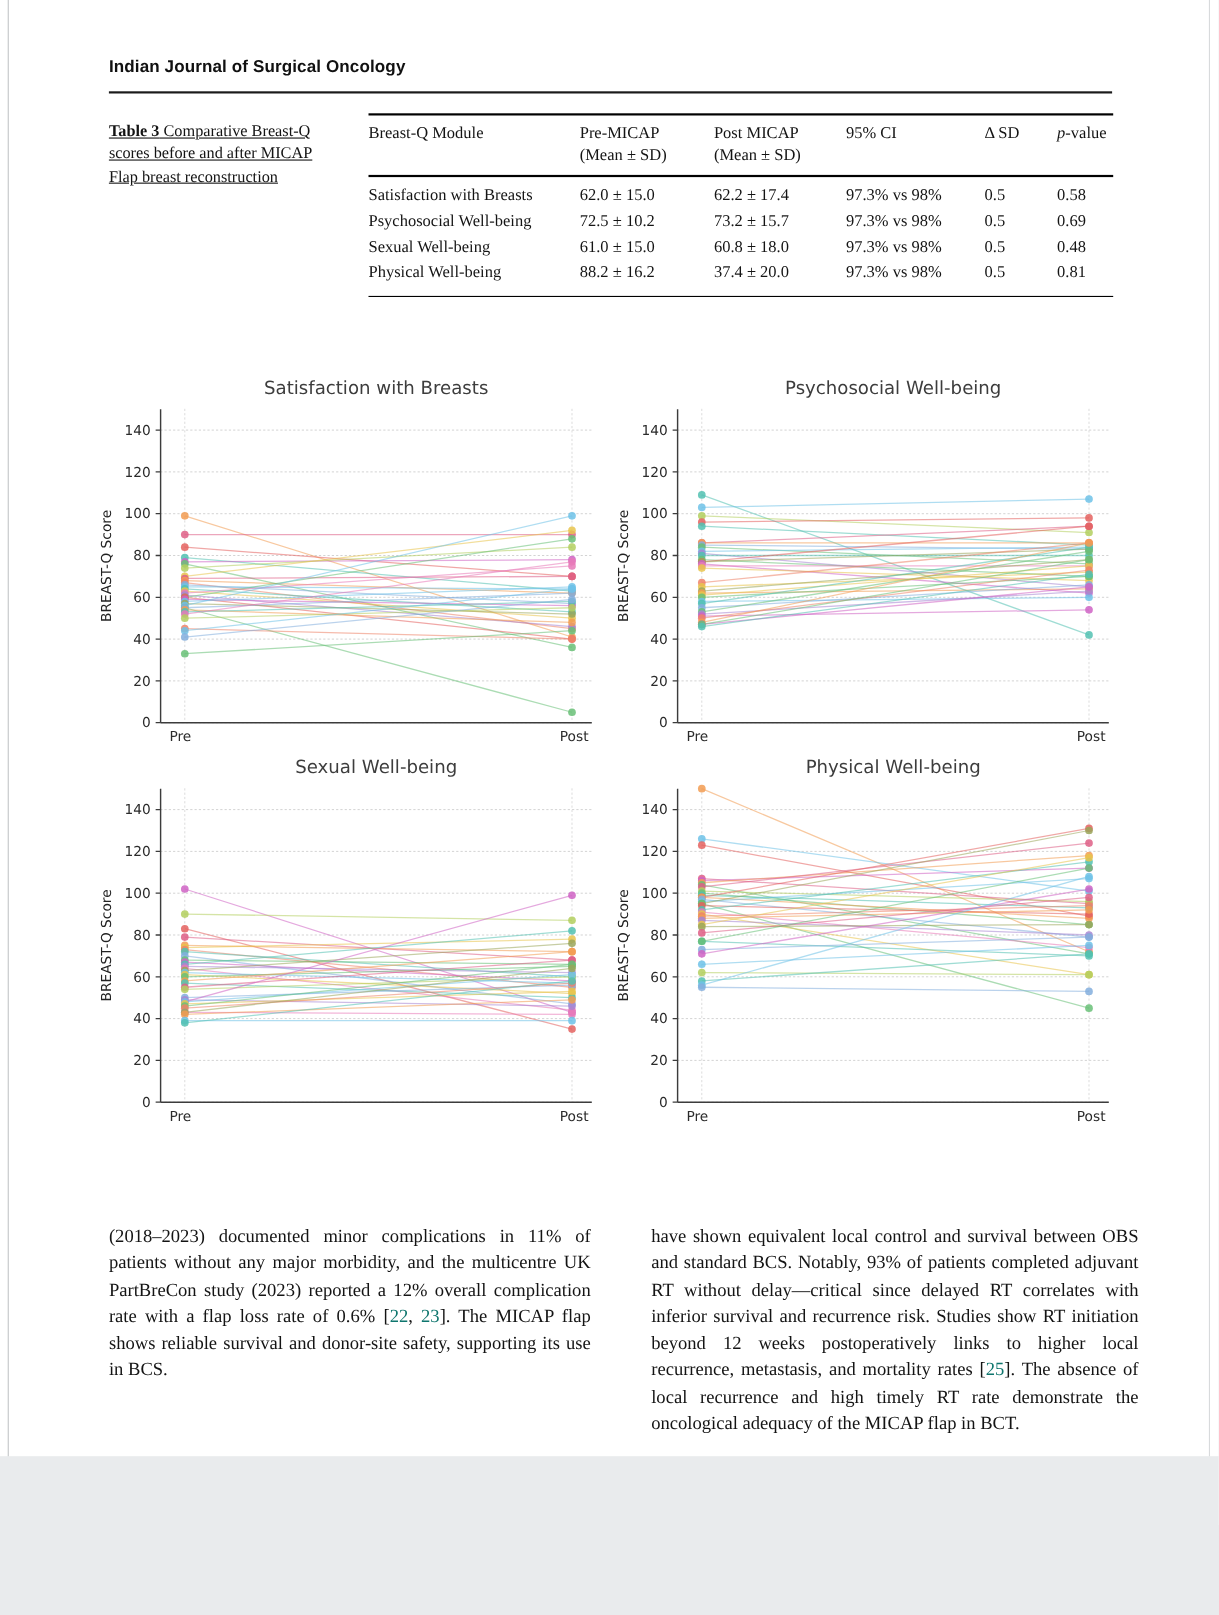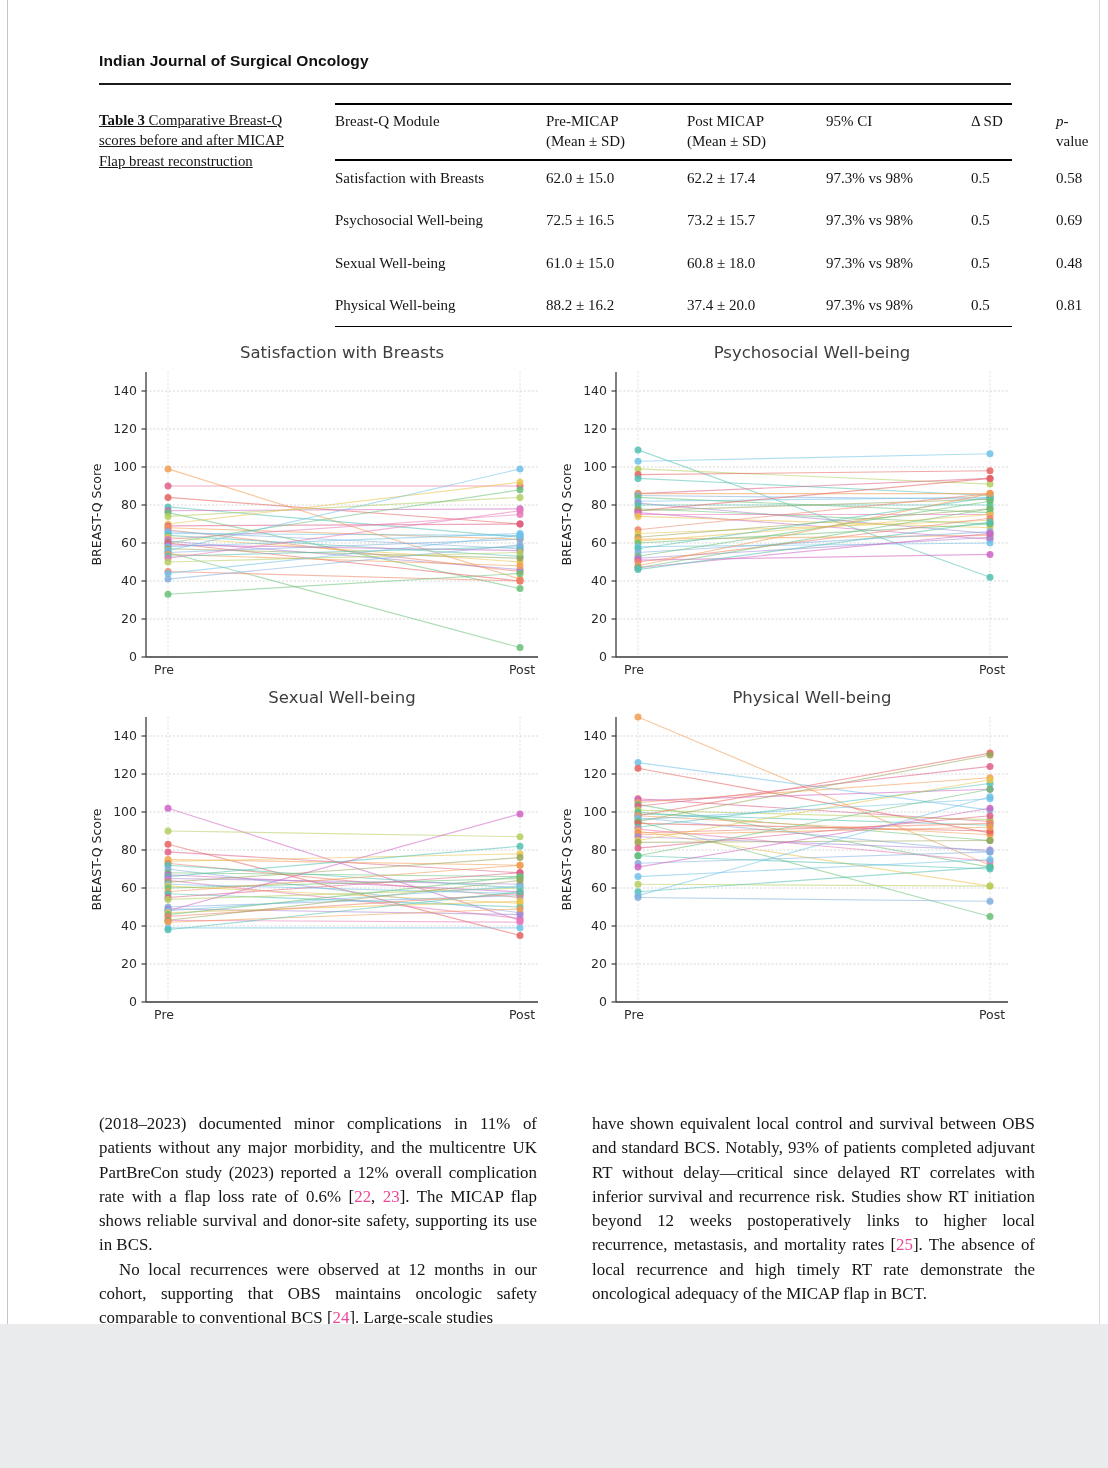--- a/index.html
+++ b/index.html
@@ -9,26 +9,26 @@
   .edge-right{position:absolute;left:1099px;top:0;width:1px;height:1462px;background:#d8dadc;}
   .edge-bottom{position:absolute;left:0;top:1461px;width:1108px;height:7px;background:#edeff1;border-top:1px solid #b9bbbd;}
 
   .journal-head{position:absolute;left:99px;top:52px;font-family:"Liberation Sans",sans-serif;
                 font-weight:700;font-size:15.5px;letter-spacing:.1px;color:#111;}
   .head-rule{position:absolute;left:99px;top:83px;width:912px;height:2px;background:#1b1b1b;}
 
   .table-caption{position:absolute;left:99px;top:110px;width:214px;font-size:14.8px;line-height:1.38;text-decoration:underline;}
   .sg-b{font-weight:700;}
   .sg-i{font-style:italic;}
-  .sg-link{color:#ec4899;}
+  .sg-link{color:#0f766e;}
 
   .table-wrap{position:absolute;left:335px;top:103px;width:677px;}
   .trule{height:2px;background:#000;}
   .trule.thin{height:1.6px;}
-  .tgrid{display:grid;grid-template-columns:192px 122px 120px 126px 66px 1fr;column-gap:0;gap:19px;}
+  .tgrid{display:grid;grid-template-columns:192px 122px 120px 126px 66px 1fr;column-gap:0;}
   .thead{padding:7px 0 8px 0;font-size:15px;line-height:1.3;}
   .tbody{padding:6px 0 8px 0;font-size:15px;}
   .tbody .tcell{line-height:23.5px;}
   .tfoot{margin-top:9px;font-size:14.3px;}
 
   .figure-panels{position:absolute;left:86px;top:338px;display:grid;
                  grid-template-columns:470px 470px;grid-template-rows:345px 345px;}
   .figure-panels svg{display:block;}
 
   .fig-caption{position:absolute;left:99px;top:1046px;width:928px;font-size:14.4px;line-height:1.45;
@@ -71,21 +71,21 @@
       </div>
     <div class="trule thin"></div>
     <div class="tgrid tbody">
         <div class="tcell">Satisfaction with Breasts</div>
         <div class="tcell">62.0 ± 15.0</div>
         <div class="tcell">62.2 ± 17.4</div>
         <div class="tcell">97.3% vs 98%</div>
         <div class="tcell">0.5</div>
         <div class="tcell">0.58</div>
         <div class="tcell">Psychosocial Well-being</div>
-        <div class="tcell">72.5 ± 16.5</div>
+        <div class="tcell">72.5 ± 10.2</div>
         <div class="tcell">73.2 ± 15.7</div>
         <div class="tcell">97.3% vs 98%</div>
         <div class="tcell">0.5</div>
         <div class="tcell">0.69</div>
         <div class="tcell">Sexual Well-being</div>
         <div class="tcell">61.0 ± 15.0</div>
         <div class="tcell">60.8 ± 18.0</div>
         <div class="tcell">97.3% vs 98%</div>
         <div class="tcell">0.5</div>
         <div class="tcell">0.48</div>
@@ -648,21 +648,20 @@
         <text x="78" y="336" text-anchor="middle" fill="#2b2b2b" font-size="12.5" font-family="&quot;DejaVu Sans&quot;, sans-serif">Pre</text>
         <text x="436" y="336" text-anchor="middle" fill="#2b2b2b" font-size="12.5" font-family="&quot;DejaVu Sans&quot;, sans-serif">Post</text>
         <text x="15" y="176.5" text-anchor="middle" fill="#222" font-size="12.5" font-family="&quot;DejaVu Sans&quot;, sans-serif" transform="rotate(-90 15 176.5)">BREAST-Q Score</text>
         <text x="256" y="20" text-anchor="middle" fill="#3d3d3d" font-size="16.5" font-family="&quot;DejaVu Sans&quot;, sans-serif">Physical Well-being</text>
       </svg>
     </div>
 
 
   <div class="body-col left">
     <p><span>(2018–2023) documented minor complications in 11% of patients without any major morbidity, and the multicentre UK PartBreCon study (2023) reported a 12% overall complication rate with a flap loss rate of 0.6% [</span><span class="sg-link">22</span><span>, </span><span class="sg-link">23</span><span>]. The MICAP flap shows reliable survival and donor-site safety, supporting its use in BCS.</span></p>
-    <p class="indent"><span>No local recurrences were observed at 12 months in our cohort, supporting that OBS maintains oncologic safety comparable to conventional BCS [</span><span class="sg-link">24</span><span>]. Large-scale studies</span></p>
   </div>
   <div class="body-col right">
     <p><span>have shown equivalent local control and survival between OBS and standard BCS. Notably, 93% of patients completed adjuvant RT without delay—critical since delayed RT correlates with inferior survival and recurrence risk. Studies show RT initiation beyond 12 weeks postoperatively links to higher local recurrence, metastasis, and mortality rates [</span><span class="sg-link">25</span><span>]. The absence of local recurrence and high timely RT rate demonstrate the oncological adequacy of the MICAP flap in BCT.</span></p>
   </div>
 
   <div class="springer">
     <span class="mark">
       <span class="knight">♞</span>
       <span class="bar"></span>
     </span>

